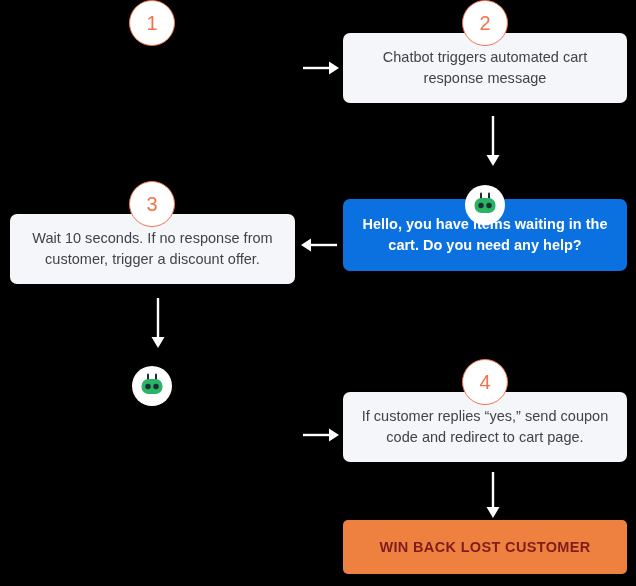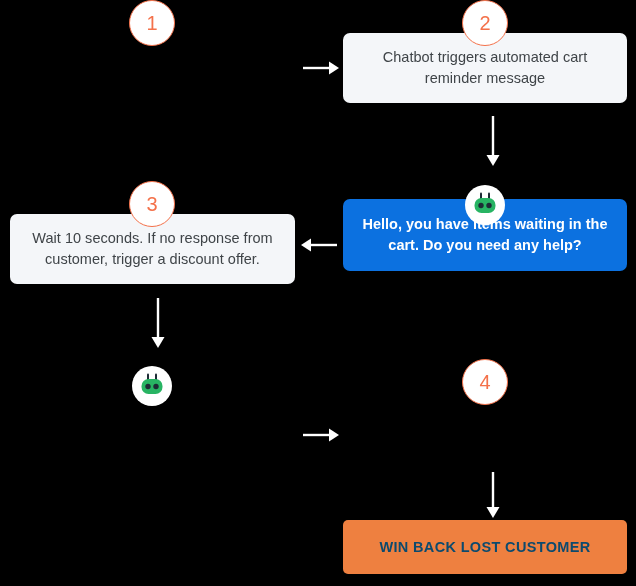--- a/index.html
+++ b/index.html
@@ -52,21 +52,21 @@
     font-size: 14.5px;
     line-height: 1.45;
     padding: 10px 14px;
     font-weight: 600;
   }
 
   
   .cta-box {
     background: #ee8040;
     border-radius: 5px;
-    color: #0c4a6e;
+    color: #7f1d1d;
     font-size: 14.5px;
     font-weight: 600;
     letter-spacing: 0.35px;
   }
 
   
   .step-badge {
     position: absolute;
     width: 46px;
     height: 46px;
@@ -113,21 +113,21 @@
   </div>
 
   <div class="arrow" style="left:303px; top:58px; width:36px; height:20px;">
     <svg width="36" height="20" viewBox="0 0 36 20">
       <line x1="0" y1="10" x2="26" y2="10" stroke="#ffffff" stroke-width="2.4"></line>
       <polygon points="26,3.5 36,10 26,16.5" fill="#ffffff"></polygon>
     </svg>
   </div>
 
   <div class="node step-box" style="left:343px; top:33px; width:284px; height:70px;">
-    <span>Chatbot triggers automated cart reminder message</span>
+    <span>Chatbot triggers automated cart response message</span>
   </div>
   <div class="step-badge" style="left:462px; top:0px;">
     <span>2</span>
   </div>
 
   <div class="arrow" style="left:483px; top:116px; width:20px; height:50px;">
     <svg width="20" height="50" viewBox="0 0 20 50">
       <line x1="10" y1="0" x2="10" y2="39" stroke="#ffffff" stroke-width="2.4"></line>
       <polygon points="3.5,39 16.5,39 10,50" fill="#ffffff"></polygon>
     </svg>
@@ -179,20 +179,23 @@
     </svg>
   </div>
 
   <div class="arrow" style="left:303px; top:425px; width:36px; height:20px;">
     <svg width="36" height="20" viewBox="0 0 36 20">
       <line x1="0" y1="10" x2="26" y2="10" stroke="#ffffff" stroke-width="2.4"></line>
       <polygon points="26,3.5 36,10 26,16.5" fill="#ffffff"></polygon>
     </svg>
   </div>
 
+  <div class="node step-box" style="left:343px; top:392px; width:284px; height:70px;">
+    <span>If customer replies “yes,” send coupon code and redirect to cart page.</span>
+  </div>
   <div class="step-badge" style="left:462px; top:359px;">
     <span>4</span>
   </div>
 
   <div class="arrow" style="left:483px; top:472px; width:20px; height:46px;">
     <svg width="20" height="46" viewBox="0 0 20 46">
       <line x1="10" y1="0" x2="10" y2="35" stroke="#ffffff" stroke-width="2.4"></line>
       <polygon points="3.5,35 16.5,35 10,46" fill="#ffffff"></polygon>
     </svg>
   </div>

